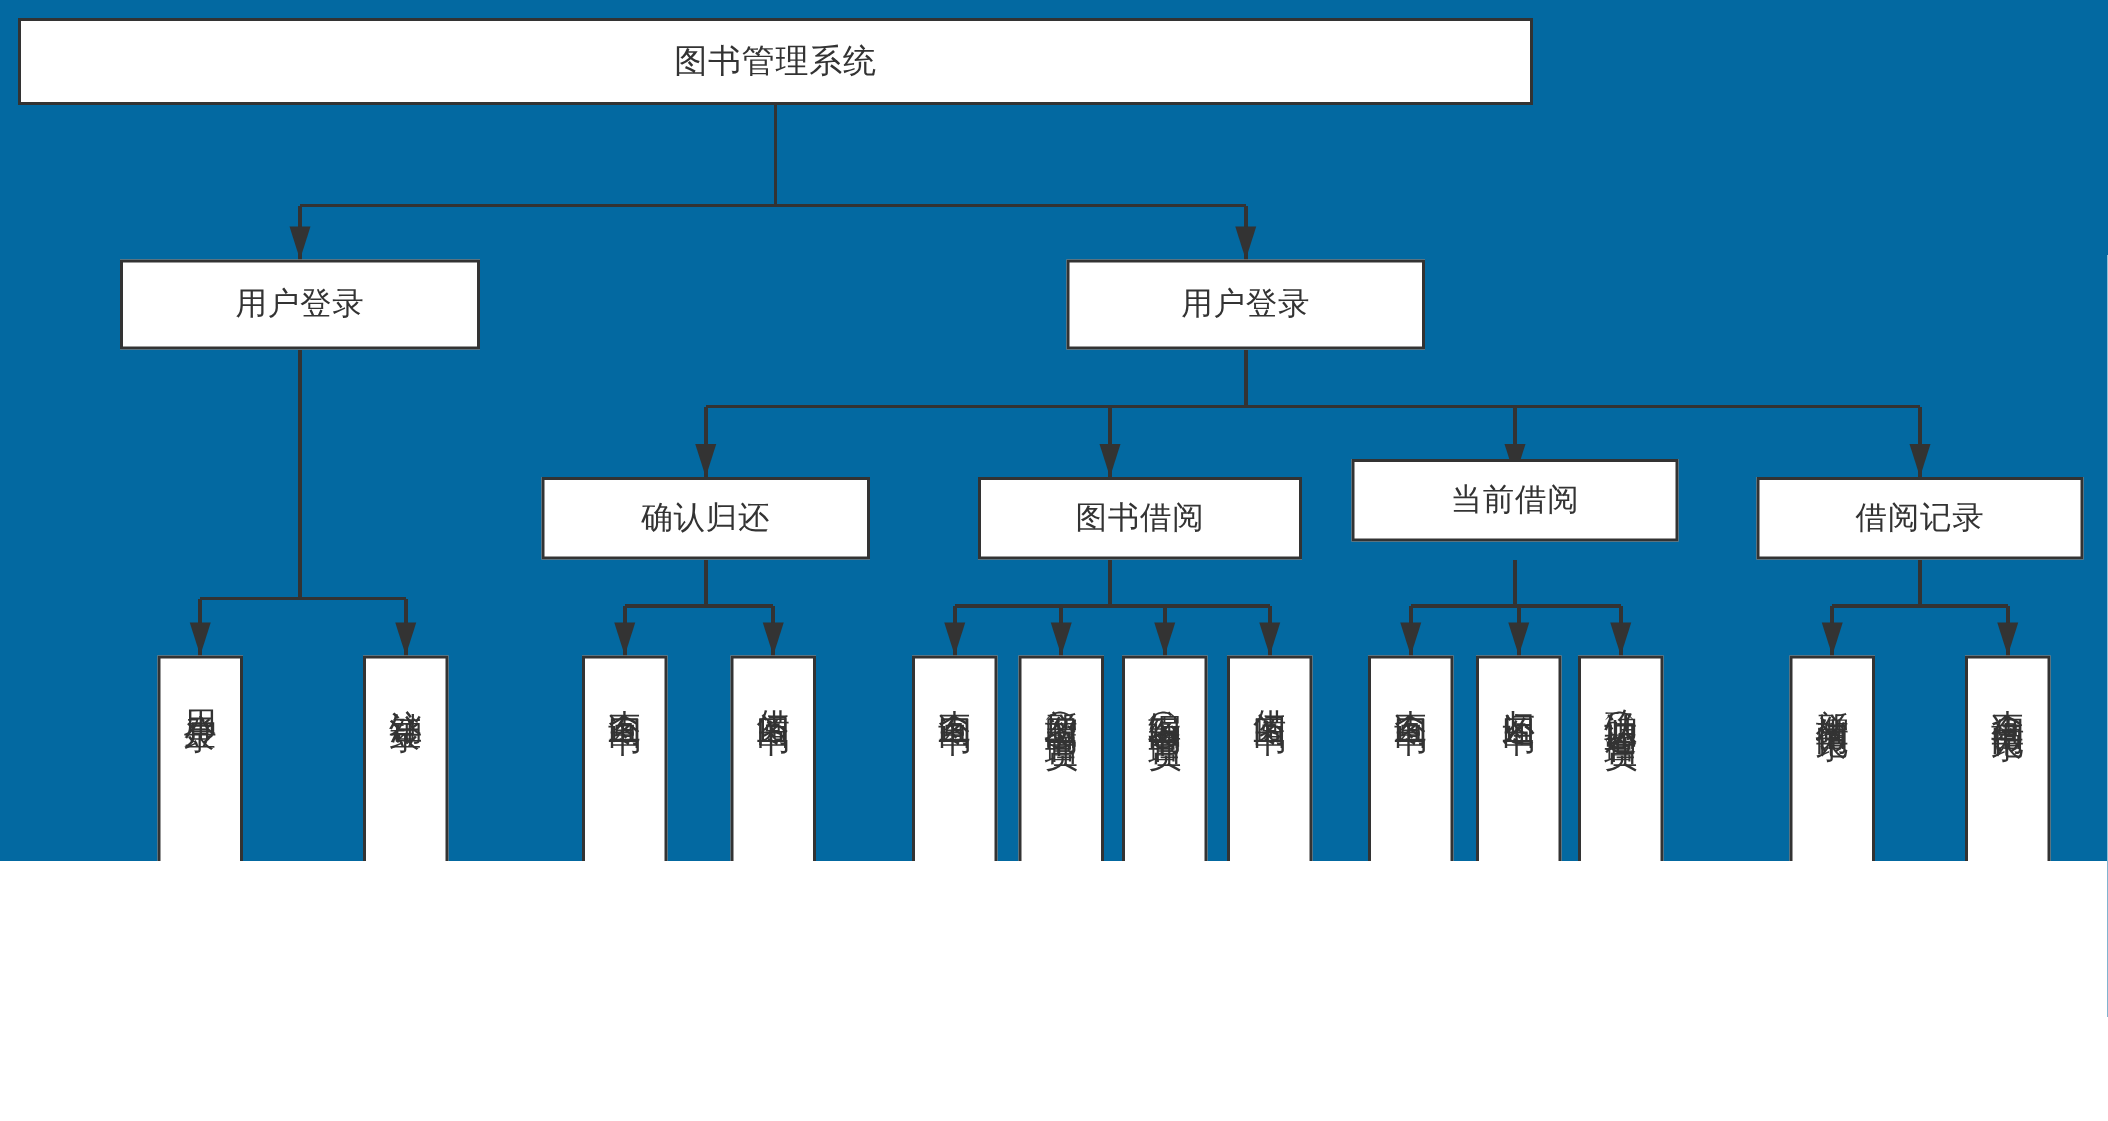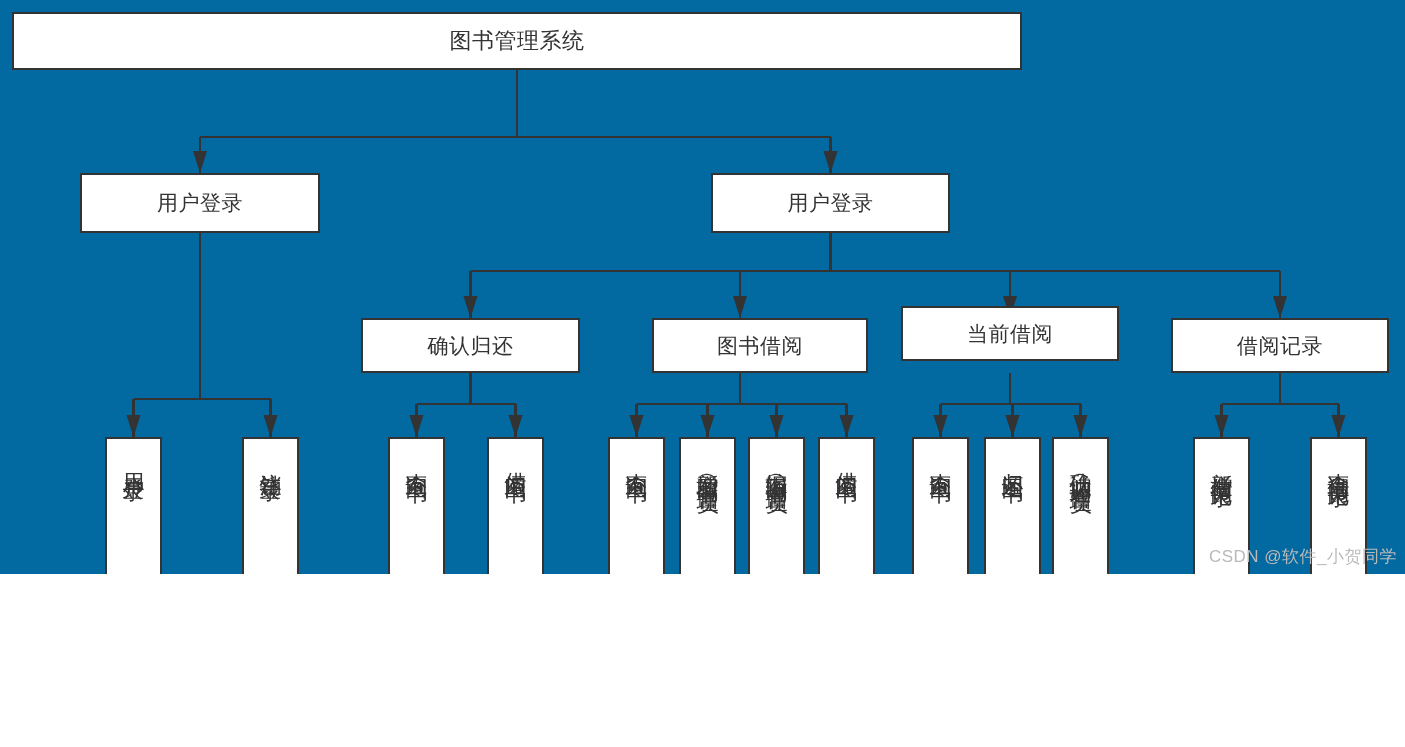--- a/index.html
+++ b/index.html
@@ -186,14 +186,13 @@
         <span class="node-label" style="color: rgb(51, 51, 51);">确认归还（管理员）</span>
       </div>
       <div class="node vertical" style="left: 1193px; top: 437px; width: 57px; height: 296px; border-color: rgb(51, 51, 51);">
         <span class="node-label" style="color: rgb(51, 51, 51);">新增借阅记录</span>
       </div>
       <div class="node vertical" style="left: 1310px; top: 437px; width: 57px; height: 296px; border-color: rgb(51, 51, 51);">
         <span class="node-label" style="color: rgb(51, 51, 51);">查询借阅记录</span>
       </div>
     </div>
 
-  <div class="watermark">CSDN @软件_小贺同学</div>
 </div>
 
 </body></html>

